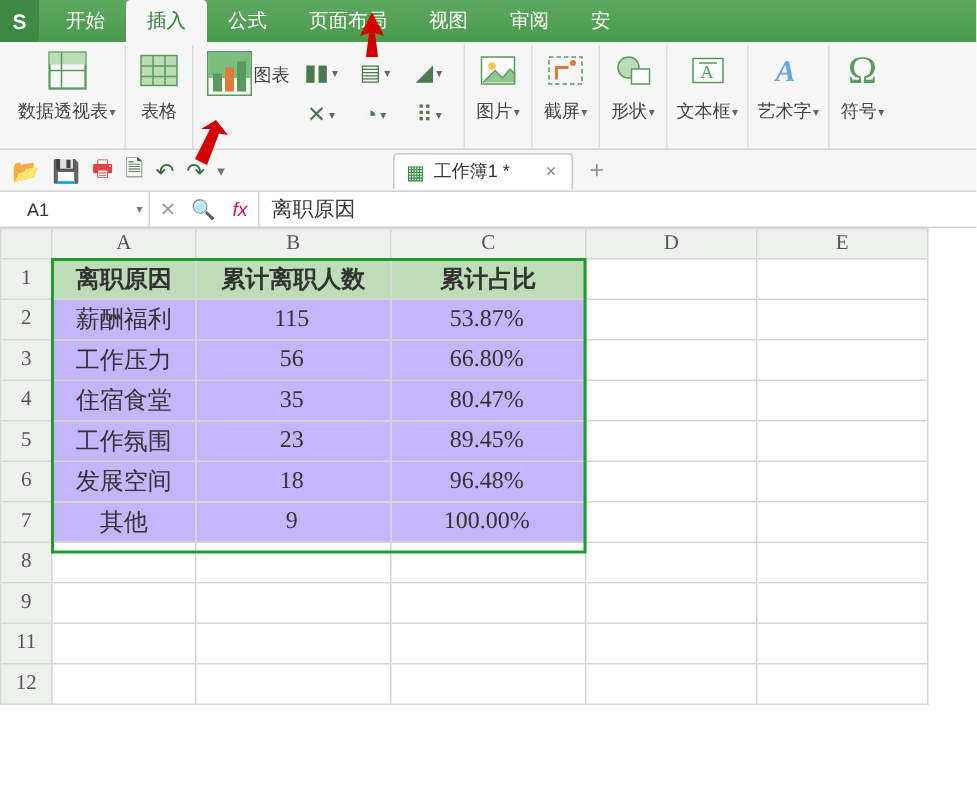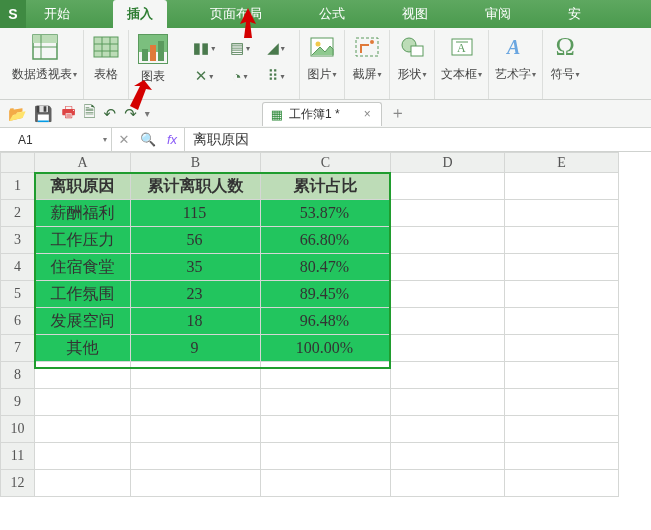--- a/index.html
+++ b/index.html
@@ -24,35 +24,34 @@
   .app-badge {
     width: 26px; height: 28px;
     background: #3f8a42;
     display: flex; align-items: center; justify-content: center;
     color: #fff; font-weight: bold; font-size: 14px;
   }
   .app-name {
     color: #fff; font-size: 13px; padding: 0 8px; font-weight: 500;
   }
   .app-name .caret { font-size: 9px; margin-left: 2px; vertical-align: middle; }
-  .menu-tabs { display: flex; height: 100%; margin-left: 4px; gap: 29px; }
+  .menu-tabs { display: flex; height: 100%; margin-left: 4px; }
   .menu-tab {
     padding: 0 14px;
     color: #fff;
     font-size: 13px;
     display: flex;
     align-items: center;
     cursor: pointer;
   }
   .menu-tab.active {
     background: #f5f6f5;
     color: #2e7d32;
     border-top-left-radius: 3px;
     border-top-right-radius: 3px;
-    font-weight: bold;
   }
 
   
   .ribbon {
     height: 72px;
     background: #f5f6f5;
     border-bottom: 1px solid #cfd2cf;
     display: flex;
     padding: 2px 6px 0 6px;
   }
@@ -71,21 +70,21 @@
     font-size: 12px; color: #444; margin-top: 2px;
     white-space: nowrap;
     display: flex; align-items: center; gap: 1px; justify-content: flex-end;
   }
   .rg-label .caret { font-size: 8px; color: #666; }
   .chart-group {
     display: flex; flex-direction: row; align-items: flex-start;
     padding: 2px 8px 0 8px;
     border-right: 1px solid #dcdedc;
   }
-  .chart-left { display:flex; flex-direction:column; align-items:center; margin-right:20px; }
+  .chart-left { display:flex; flex-direction:row; align-items:center; margin-right:6px; }
   .chart-grid {
     display: grid;
     grid-template-columns: repeat(3, 30px);
     grid-template-rows: repeat(2, 24px);
     gap: 4px 6px;
     padding-top: 4px;
   }
   .chart-grid .mini {
     display:flex; align-items:center; justify-content:center;
     font-size:15px; color:#4a7a4d;
@@ -130,36 +129,36 @@
   .doc-plus { margin-left:8px; color:#888; font-size:16px; cursor:pointer; }
 
   
   .formula-bar {
     height: 24px;
     border-bottom: 1px solid #cfd2cf;
     display:flex; align-items:stretch;
     background:#fff;
   }
   .name-box {
-    width: 112px;
+    width: 100px;
     border-right:1px solid #cfd2cf;
     display:flex; align-items:center; justify-content:space-between;
     padding: 0 4px 0 18px;
     font-size:12px; color:#333;
   }
   .name-box .caret { font-size:8px; color:#777; }
   .fb-btns {
     display:flex; align-items:center;
     border-right:1px solid #cfd2cf;
   }
   .fb-btns span {
     width:24px; text-align:center; color:#9a9a9a; font-size:13px;
     cursor:pointer;
   }
-  .fb-btns .fx { font-style:italic; color:#8b5cf6; }
+  .fb-btns .fx { font-style:italic; color:#be185d; }
   .fb-input {
     flex:1; padding: 0 8px;
     display:flex; align-items:center;
     font-size:14px; color:#333;
   }
 
   
   .sheet {
     position: relative;
     background:#fff;
@@ -186,21 +185,21 @@
   .colA { width: 96px; }
   .colB { width: 130px; }
   .colC { width: 130px; }
   .colD, .colE { width: 114px; }
   td.cell { height: 27px; padding: 0 4px; }
   td.cell.center { text-align:center; }
   td.cell.right { text-align:center; padding-right: 6px; }
 
   
   .hl-header { background: #bddcb7; font-weight: bold; }
-  .hl-body { background: #22c55e; }
+  .hl-body { background: #c4b5fd; }
 
   
   .sel-overlay {
     position:absolute;
     border: 2px solid #1f9c2e;
     pointer-events:none;
   }
 
   
   .arrow {
@@ -216,24 +215,24 @@
 <div class="titlebar">
   <div class="app-badge">S</div>
   <div class="menu-tabs">
     <div class="menu-tab">
         <span>开始</span>
       </div>
     <div class="menu-tab active">
         <span>插入</span>
       </div>
     <div class="menu-tab">
+        <span>公式</span>
+      </div>
+    <div class="menu-tab">
         <span>页面布局</span>
-      </div>
-    <div class="menu-tab">
-        <span>公式</span>
       </div>
     <div class="menu-tab">
         <span>视图</span>
       </div>
     <div class="menu-tab">
         <span>审阅</span>
       </div>
     <div class="menu-tab">
         <span>安</span>
       </div>
@@ -475,28 +474,20 @@
         </tr>
     <tr>
           <th class="rowh"><span>9</span></th>
           <td class="cell"></td>
           <td class="cell"></td>
           <td class="cell"></td>
           <td class="cell"></td>
           <td class="cell"></td>
         </tr>
     <tr>
-          <th class="rowh"><span>10</span></th>
-          <td class="cell"></td>
-          <td class="cell"></td>
-          <td class="cell"></td>
-          <td class="cell"></td>
-          <td class="cell"></td>
-        </tr>
-    <tr>
           <th class="rowh"><span>11</span></th>
           <td class="cell"></td>
           <td class="cell"></td>
           <td class="cell"></td>
           <td class="cell"></td>
           <td class="cell"></td>
         </tr>
     <tr>
           <th class="rowh"><span>12</span></th>
           <td class="cell"></td>

